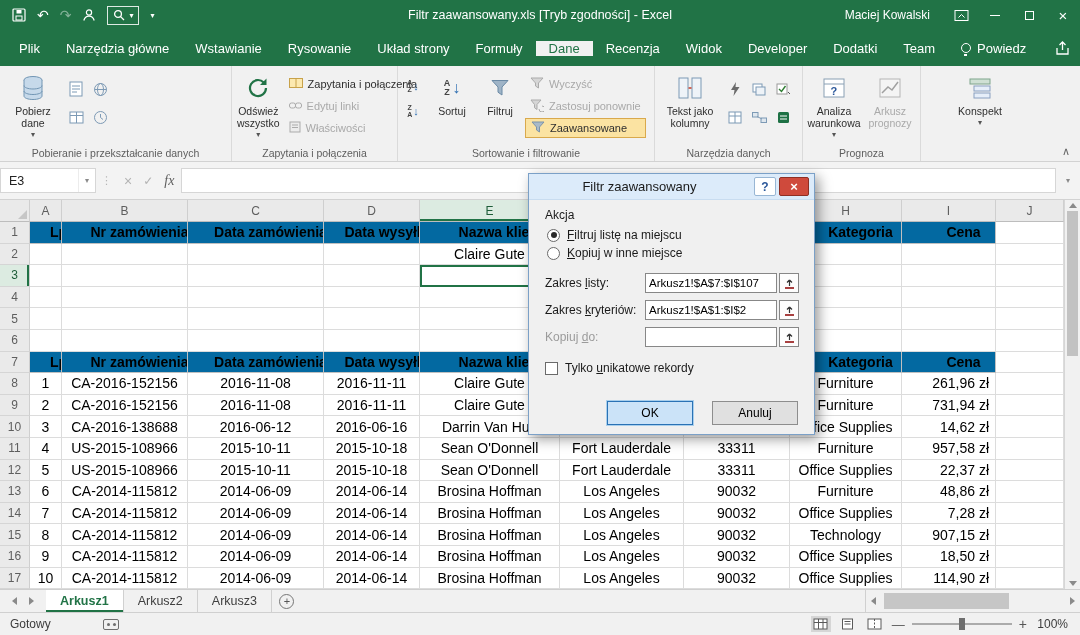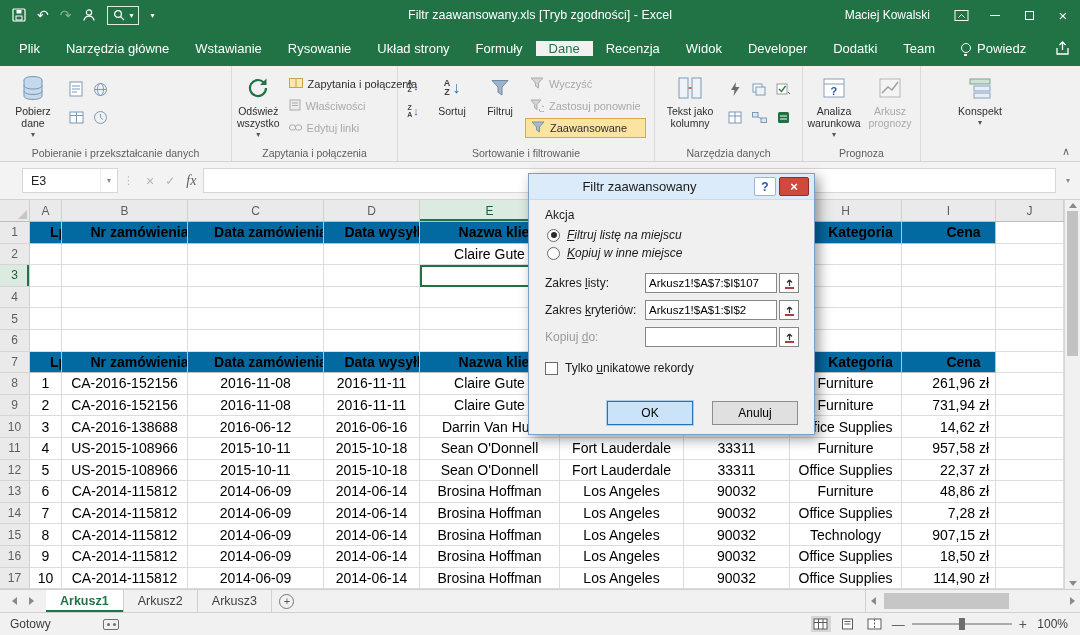--- a/index.html
+++ b/index.html
@@ -49,21 +49,21 @@
   .micon{display:flex;align-items:center;justify-content:center;}
   .minis{display:flex;flex-direction:column;gap:3px;padding-top:5px;margin-right:2px;}
   .minib{width:24px;height:22px;display:flex;align-items:center;justify-content:center;}
   .azcol{font-size:7px;line-height:7px;font-weight:700;color:#444;text-align:center;}
   .azar{color:#2f6fb2;font-size:11px;margin-left:1px;line-height:1;}
   .azcol2{font-size:9px;line-height:9px;font-weight:700;color:#444;text-align:center;}
   .azar2{color:#2f6fb2;font-size:16px;margin-left:2px;line-height:1;}
   .collapse-ribbon{position:absolute;right:10px;bottom:3px;font-size:11px;color:#666;}
 
   
-  .fbar{position:absolute;top:162px;left:0;right:0;height:38px;background:#f3f3f3;border-bottom:1px solid #d2d2d2;display:flex;align-items:center;padding-left:22px;}
+  .fbar{position:absolute;top:162px;left:0;right:0;height:38px;background:#f3f3f3;border-bottom:1px solid #d2d2d2;display:flex;align-items:center;}
   .namebox{width:96px;height:25px;background:#fff;border:1px solid #d6d6d6;display:flex;align-items:center;padding-left:8px;font-size:12.5px;color:#222;}
   .nb-dd{margin-left:auto;color:#8a8a8a;font-size:8px;padding:0 6px;border-left:1px solid #ececec;height:100%;display:flex;align-items:center;}
   .fdots{color:#b5b5b5;padding:0 5px;font-size:11px;}
   .fbtns{display:flex;align-items:center;gap:11px;padding:0 7px;}
   .fx-x{font-size:14px;color:#b3b3b3;line-height:1;}
   .fx-check{font-size:12px;color:#b3b3b3;line-height:1;}
   .fx{font-family:"Liberation Serif",serif;font-style:italic;font-size:14px;color:#5f5f5f;}
   .finput{flex:1;height:25px;background:#fff;border:1px solid #d6d6d6;}
   .fexpand{width:24px;color:#8a8a8a;font-size:8px;text-align:center;}
 
@@ -91,21 +91,21 @@
   .vthumb{position:absolute;top:3px;left:2px;right:2px;height:145px;background:#c2c2c2;}
 
   
   .dialog{position:absolute;left:528px;top:173px;width:287px;height:262px;background:#f0f0f0;border:1px solid #7ba0c7;box-shadow:4px 4px 12px rgba(0,0,0,.4);z-index:50;font-size:12px;color:#1a1a1a;}
   .dtitle{height:26px;background:#dcebfa;display:flex;align-items:center;position:relative;border-bottom:1px solid #c8dcf0;}
   .dtext{position:absolute;left:0;right:64px;text-align:center;font-size:13px;}
   .dhelp{position:absolute;right:38px;top:3px;width:22px;height:19px;background:#fff;border:1px solid #98b6d4;color:#2b579a;font-weight:700;text-align:center;line-height:18px;border-radius:2px;font-size:12px;}
   .dclose{position:absolute;right:5px;top:3px;width:30px;height:19px;background:#cf4a3c;border:1px solid #8e2f24;color:#fff;font-weight:700;text-align:center;line-height:17px;border-radius:2px;font-size:13px;}
   .dbody{position:relative;height:236px;padding:8px 16px 0 16px;}
   .akcja{margin-bottom:6px;}
-  .radiorow{display:flex;align-items:center;margin:4px 0 4px 2px;font-style:italic;}
+  .radiorow{display:flex;align-items:center;margin:4px 0 4px 2px;}
   .radio{width:13px;height:13px;border:1px solid #6a6a6a;border-radius:50%;background:#fff;display:inline-flex;align-items:center;justify-content:center;margin-right:7px;flex:none;}
   .radio.checked::after{content:"";width:6px;height:6px;border-radius:50%;background:#2b2b2b;}
   .frow{display:flex;align-items:center;margin-top:7px;}
   .frow label{width:100px;flex:none;}
   .frow label.dim{color:#9b9b9b;}
   .dinput{width:132px;height:20px;border:1px solid #878787;font-size:11.5px;padding:0 3px;background:#fff;font-family:"Liberation Sans",sans-serif;}
   .rangebtn{width:20px;height:20px;border:1px solid #878787;background:#fdfdfd;margin-left:2px;display:flex;align-items:center;justify-content:center;flex:none;}
   .checkrow{display:flex;align-items:center;margin-top:14px;}
   .cbox{width:13px;height:13px;border:1px solid #6a6a6a;background:#fff;margin-right:7px;flex:none;}
   .dbtns{position:absolute;bottom:11px;right:16px;display:flex;gap:19px;}
@@ -304,33 +304,33 @@
         </div>
         <div class="vstack">
           <div class="smallbtn">
             <span><svg width="14" height="12">
                   <rect x="0.5" y="1.5" width="13" height="9" fill="#fce9b0" stroke="#c8a24a"></rect>
                   <line x1="7" y1="1.5" x2="7" y2="10.5" stroke="#c8a24a"></line>
                 </svg></span>
             <span>Zapytania i połączenia</span>
           </div>
           <div class="smallbtn disabled">
+            <span><svg width="13" height="11">
+                  <rect x="0.5" y="3" width="6" height="5" rx="2" fill="none" stroke="#ababab"></rect>
+                  <rect x="6.5" y="3" width="6" height="5" rx="2" fill="none" stroke="#ababab"></rect>
+                </svg></span>
+            <span>Edytuj linki</span>
+          </div>
+          <div class="smallbtn disabled">
             <span><svg width="12" height="12">
                   <rect x="1" y="1" width="10" height="10" fill="#ececec" stroke="#ababab"></rect>
                   <line x1="3" y1="4" x2="9" y2="4" stroke="#ababab"></line>
                   <line x1="3" y1="6.5" x2="9" y2="6.5" stroke="#ababab"></line>
                 </svg></span>
             <span>Właściwości</span>
-          </div>
-          <div class="smallbtn disabled">
-            <span><svg width="13" height="11">
-                  <rect x="0.5" y="3" width="6" height="5" rx="2" fill="none" stroke="#ababab"></rect>
-                  <rect x="6.5" y="3" width="6" height="5" rx="2" fill="none" stroke="#ababab"></rect>
-                </svg></span>
-            <span>Edytuj linki</span>
           </div>
         </div>
       </div>
       <div class="glabel">Zapytania i połączenia</div>
     </div>
 
     <div class="rgroup" style="width:257px">
       <div class="gc">
         <div class="minis">
           <span class="minib">

